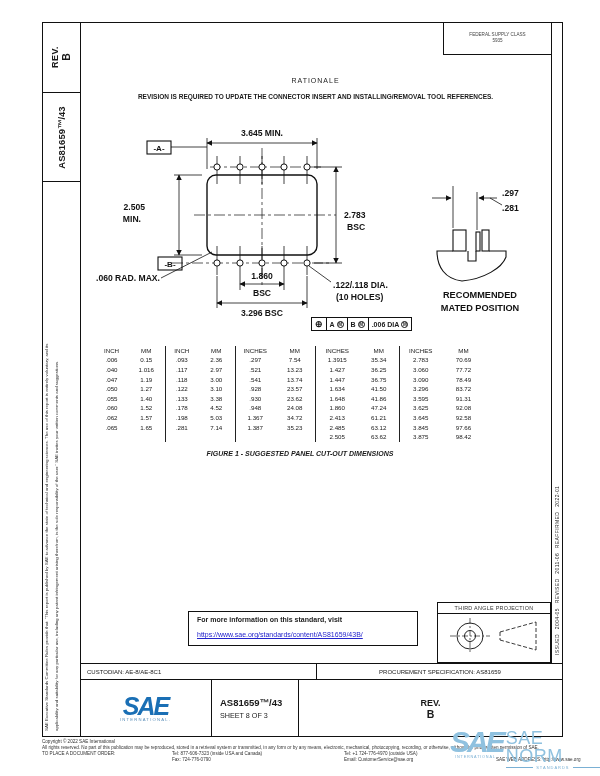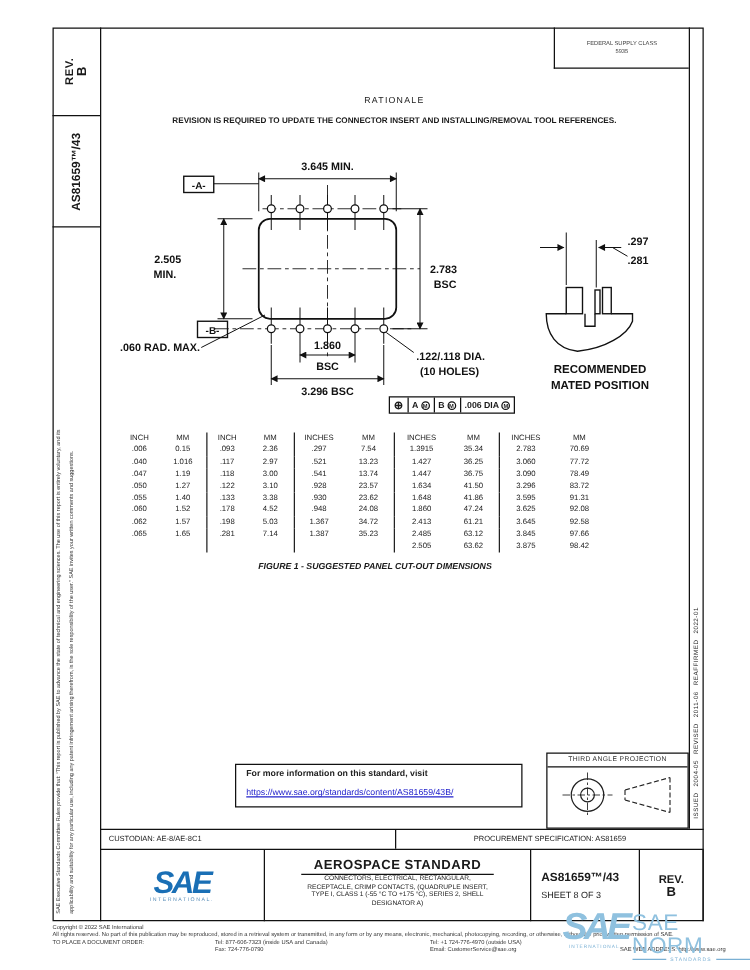--- a/index.html
+++ b/index.html
@@ -384,27 +384,20 @@
 <div class="abs" id="cust-row">
   <div class="c1">CUSTODIAN: AE-8/AE-8C1</div>
   <div class="c2">PROCUREMENT SPECIFICATION: AS81659</div>
 </div>
 
 <div class="abs" id="title-block">
   <div class="cell" id="tb-logo">
     <div class="sae" style="color:#1a6fb5;">SAE</div>
     <div class="intl">INTERNATIONAL.</div>
   </div>
-  <div class="cell" id="tb-mid">
-    <div class="hd">AEROSPACE STANDARD</div>
-    <div class="dl">CONNECTORS, ELECTRICAL, RECTANGULAR,</div>
-    <div class="dl">RECEPTACLE, CRIMP CONTACTS, (QUADRUPLE INSERT,</div>
-    <div class="dl">TYPE I, CLASS 1 (-55 °C TO +175 °C), SERIES 2, SHELL</div>
-    <div class="dl">DESIGNATOR A)</div>
-  </div>
   <div class="cell" id="tb-num">
     <div class="n">AS81659™/43</div>
     <div class="s">SHEET 8 OF 3</div>
   </div>
   <div class="cell" id="tb-rev">
     <div class="l1">REV.</div>
     <div class="l2">B</div>
   </div>
 </div>
 

